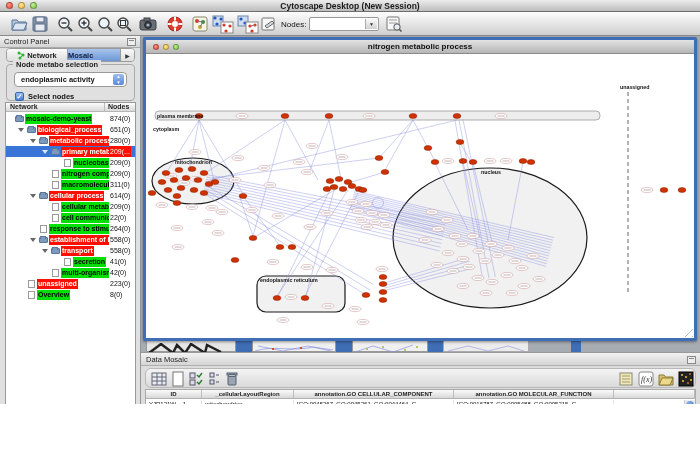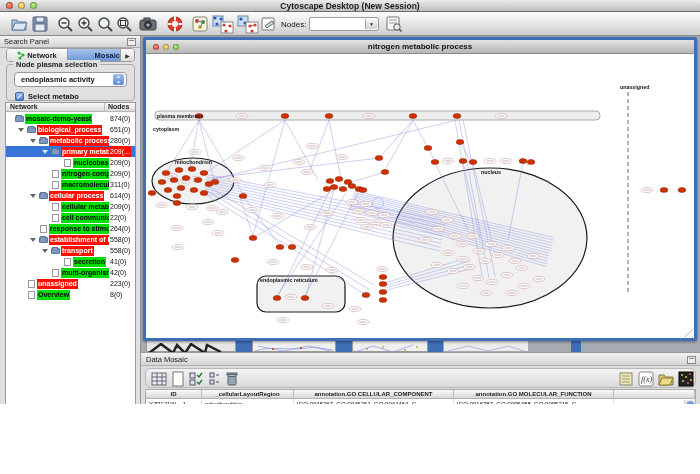--- a/index.html
+++ b/index.html
@@ -12,21 +12,21 @@
 #toolbar .ticon{position:absolute;top:3px}
 #searchlbl{position:absolute;left:281px;top:8px;font-size:8px;color:#111}
 #searchbox{position:absolute;left:309px;top:5px;width:70px;height:14px;background:#fff;border:1px solid #9a9a9a;border-radius:2px}
 #searchbox .dd{position:absolute;right:1px;top:1px;width:12px;height:10px;background:linear-gradient(#fafafa,#d0d0d0);border-left:1px solid #aaa;font-size:5px;color:#333;text-align:center;line-height:10px}
 #cpanel{position:absolute;left:0;top:36px;width:141px;height:426px;background:#e0e0e0;border-right:1px solid #8f959c}
 #cpanel .phead{position:absolute;left:0;top:0;width:100%;height:12px;background:linear-gradient(#f2f2f2,#d4d4d4);border-bottom:1px solid #aaa;font-size:7.5px;color:#222;padding-left:4px;line-height:12px}
 .floaticon{position:absolute;right:4px;top:2px;width:9px;height:8px;border:1px solid #888;background:#eee}
 .floaticon:before{content:"";position:absolute;left:1px;top:1px;width:5px;height:1px;background:#888}
 #cptabs{position:absolute;left:6px;top:12px;width:129px;height:14px;border:1px solid #9a9a9a;border-radius:4px;background:#ececec;display:flex;overflow:hidden}
 #tab-network{flex:1.15;display:flex;align-items:center;justify-content:center;font-size:7.5px;font-weight:bold;color:#222;gap:2px;background:linear-gradient(#fafafa,#dedede)}
-#tab-mosaic{flex:1;display:flex;align-items:center;justify-content:flex-end;font-size:7.5px;font-weight:bold;color:#102040;background:linear-gradient(#a8c4ea,#6c97d8);border-left:1px solid #9a9a9a;border-right:1px solid #9a9a9a}
+#tab-mosaic{flex:1;display:flex;align-items:center;justify-content:flex-start;font-size:7.5px;font-weight:bold;color:#102040;background:linear-gradient(#a8c4ea,#6c97d8);border-left:1px solid #9a9a9a;border-right:1px solid #9a9a9a}
 #tab-arrow{width:13px;display:flex;align-items:center;justify-content:center;font-size:6px;color:#333;background:linear-gradient(#fafafa,#dedede)}
 #groupbox{position:absolute;left:6px;top:28px;width:129px;height:37px;border:1px solid #aaa;border-radius:4px}
 #groupbox .gtitle{position:absolute;left:6px;top:-5px;background:#e0e0e0;padding:0 3px;font-size:7.5px;font-weight:bold;color:#222}
 #combo{position:absolute;left:7px;top:7px;width:113px;height:15px;background:#fff;border:1px solid #999;border-radius:4px;font-size:7.5px;font-weight:bold;color:#111;line-height:13px;padding-left:6px}
 #combo .stepper{position:absolute;right:2px;top:1px;width:11px;height:11px;background:linear-gradient(#9dbdf0,#5b8ad8);border-radius:2px;color:#fff;font-size:4.5px;text-align:center;line-height:5.5px}
 #checkboxrow{position:absolute;left:8px;top:26px;height:10px;display:flex;align-items:center;gap:4px}
 #checkbox{width:9px;height:9px;border-radius:2px;background:linear-gradient(#9dbdf0,#4a7fd2);border:1px solid #3a66b0;color:#fff;font-size:7px;line-height:8px;text-align:center;font-weight:bold}
 #checkboxrow label{font-size:7.5px;font-weight:bold;color:#111}
 #treewrap{position:absolute;left:5px;top:66px;width:131px;height:354px;background:#fff;border:1px solid #999}
 #treehead{position:absolute;left:0;top:0;width:100%;height:9px;background:linear-gradient(#fcfcfc,#d9d9d9);border-bottom:1px solid #b5b5b5;font-size:7px;font-weight:bold;color:#222}
@@ -164,46 +164,46 @@
     <svg class="ticon" style="left:385px" width="18" height="18" viewBox="0 0 18 18">
         <rect x="2" y="2" width="12" height="13" rx="1" fill="#f8f8f8" stroke="#777"></rect>
         <line x1="4" y1="5" x2="12" y2="5" stroke="#999"></line>
         <line x1="4" y1="8" x2="12" y2="8" stroke="#999"></line>
         <circle cx="12" cy="12" r="3.2" fill="#e6eef8" stroke="#555"></circle>
         <line x1="14.2" y1="14.2" x2="16.5" y2="16.5" stroke="#555" stroke-width="1.6"></line>
       </svg>
   </div>
 
   <div id="cpanel">
-    <div class="phead">Search Panel</div>
+    <div class="phead">Control Panel</div>
     <div class="floaticon"></div>
     <div id="cptabs">
       <div id="tab-network">
           <svg width="8" height="9" viewBox="0 0 8 9">
             <circle cx="2" cy="2" r="1.5" fill="#2ab52a"></circle>
             <circle cx="6" cy="4" r="1.5" fill="#2ab52a"></circle>
             <circle cx="3" cy="7" r="1.5" fill="#2ab52a"></circle>
             <line x1="2" y1="2" x2="6" y2="4" stroke="#2ab52a"></line>
             <line x1="6" y1="4" x2="3" y2="7" stroke="#2ab52a"></line>
           </svg>
           <span>Network</span>
         </div>
       <div id="tab-mosaic">
           <span>Mosaic</span>
         </div>
       <div id="tab-arrow">
           <span>▶</span>
         </div>
     </div>
     <div id="groupbox">
-      <div class="gtitle">Node plasma selection</div>
+      <div class="gtitle">Node metabo selection</div>
       <div id="combo"><span>endoplasmic activity</span><div class="stepper">▲<br>▼</div></div>
       <div id="checkboxrow">
         <div id="checkbox">✓</div>
-        <label>Select metabo</label>
+        <label>Select nodes</label>
       </div>
     </div>
     <div id="treewrap">
       <div id="treehead">
         <span class="h1">Network</span>
         <span class="h2">Nodes</span>
         <span class="div"></span>
       </div>
       <div id="treerows">
           <div class="trow">

